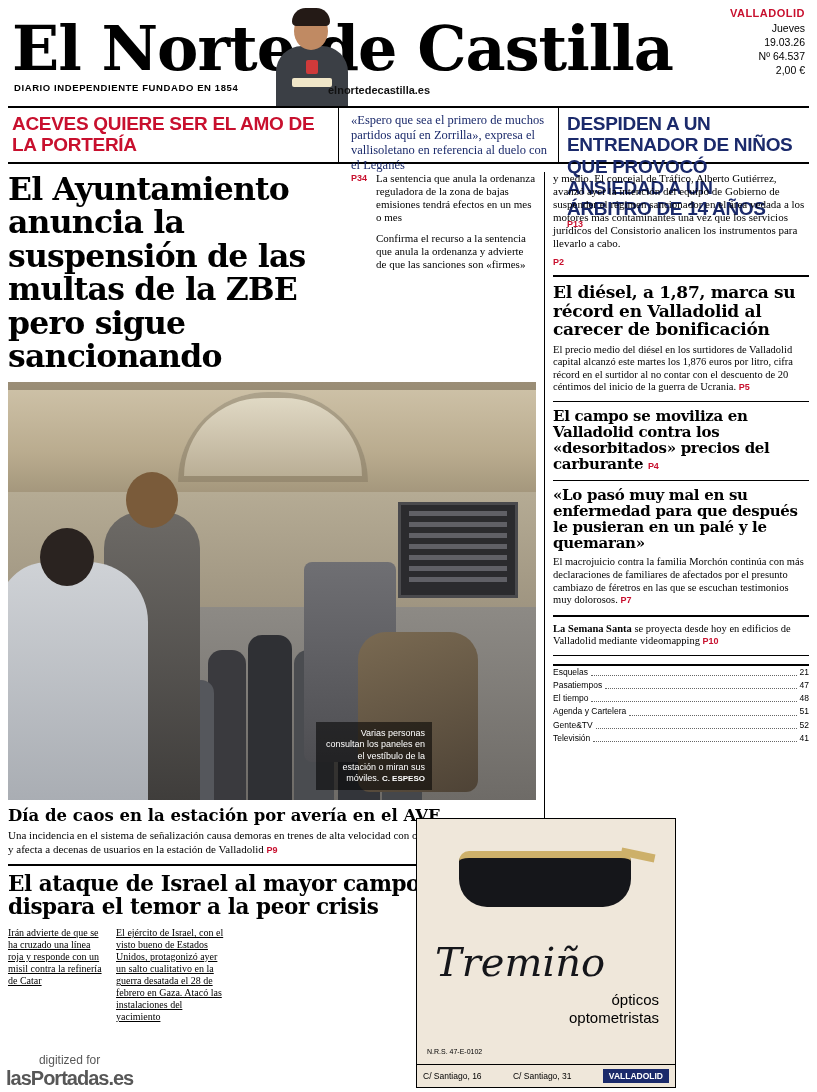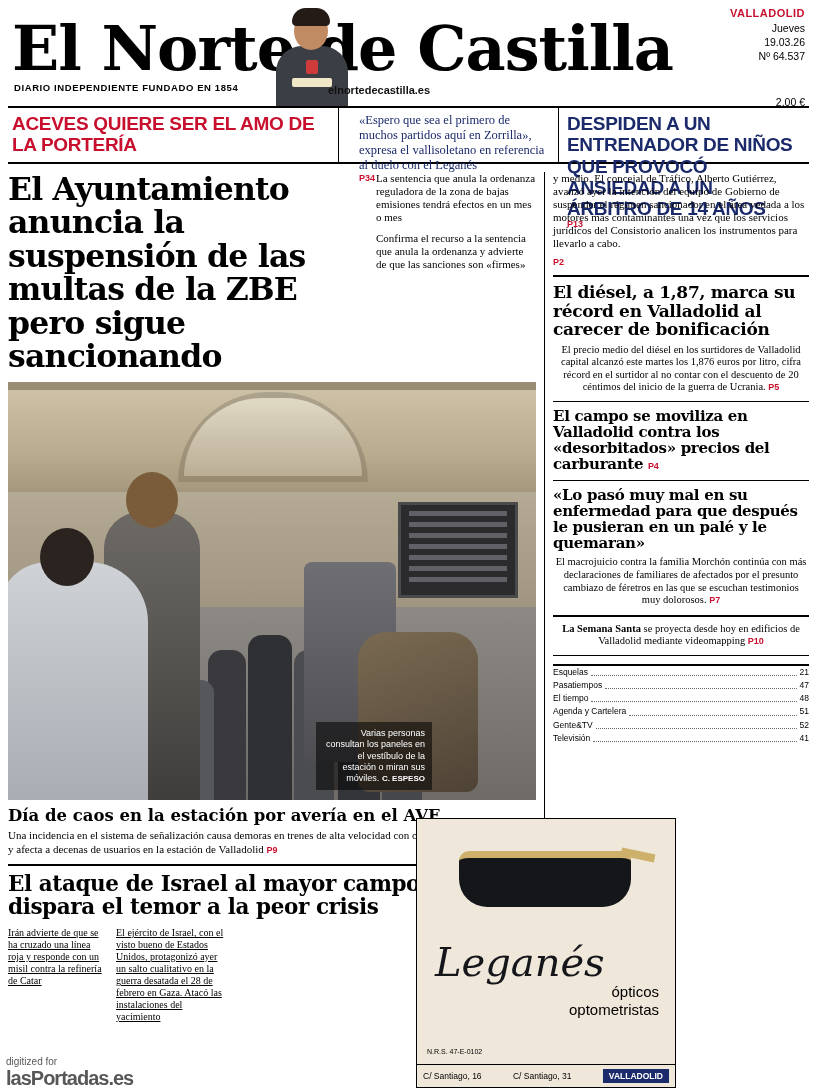--- a/index.html
+++ b/index.html
@@ -43,21 +43,21 @@
     color: #111;
   }
   .edition {
     position: absolute; right: 4px; top: 6px;
     text-align: right;
     font-family: "Liberation Sans", sans-serif;
     line-height: 1.35;
   }
   .edition .city { color: #c8102e; font-weight: bold; font-size: 11px; letter-spacing: .5px; }
   .edition .line { font-size: 10.5px; }
-  .edition .price { font-size: 10.5px; margin-top: 32px; }
+  .edition .price { font-size: 10.5px; }
 
   
   .portrait {
     position: absolute;
     left: 258px; top: 8px;
     width: 92px; height: 98px;
     overflow: hidden;
   }
   .portrait .head {
     position: absolute; left: 28px; top: 4px;
@@ -87,21 +87,21 @@
   
   .strip {
     border-top: 2px solid #000;
     border-bottom: 2px solid #000;
     display: flex;
     height: 58px;
     margin-top: 2px;
   }
   .strip .cell { padding: 5px 8px 4px 4px; }
   .strip .c1 { width: 330px; }
-  .strip .c2 { width: 220px; border-left: 1px solid #000; padding-left: 20px; }
+  .strip .c2 { width: 220px; border-left: 1px solid #000; padding-left: 12px; }
   .strip .c3 { width: 249px; border-left: 1px solid #000; padding-left: 8px; }
   .strip-head {
     font-family: "Liberation Sans", sans-serif;
     font-weight: bold;
     font-size: 19px;
     line-height: 1.12;
     color: #c8102e;
     letter-spacing: -0.3px;
   }
   .strip-head.dark { color: #1b2a6b; }
@@ -245,21 +245,21 @@
   .ad .temple {
     position: absolute; right: -4px; top: 6px; width: 34px; height: 8px;
     background: #cdb06a; transform: rotate(12deg);
   }
   .ad .brand {
     position: absolute; left: 18px; top: 120px;
     font-family: "DejaVu Serif", serif; font-style: italic;
     font-size: 40px; color: #15161a;
   }
   .ad .sub {
-    position: absolute; right: 16px; top: 164px; text-align: right;
+    position: absolute; right: 16px; top: 172px; text-align: right;
     font-family: "Liberation Sans", sans-serif; font-size: 15px; line-height: 1.2;
   }
   .ad .nrs {
     position: absolute; left: 10px; bottom: 32px;
     font-family: "Liberation Sans", sans-serif; font-size: 7px;
   }
   .ad .foot {
     position: absolute; left: 0; bottom: 0; width: 100%;
     border-top: 1px solid #000;
     display: flex; align-items: center; justify-content: space-between;
@@ -267,39 +267,39 @@
     padding: 4px 6px;
   }
   .ad .foot .city { background: #1b2a6b; color: #fff; font-weight: bold; padding: 2px 6px; }
 
   
   .rh {
     font-family: "DejaVu Serif", serif; font-weight: bold;
     font-size: 17px; line-height: 1.08; letter-spacing: -0.3px;
   }
   .rh.small { font-size: 15px; }
-  .rb { font-size: 10.5px; line-height: 1.2; margin-top: 5px; text-align: center; }
+  .rb { font-size: 10.5px; line-height: 1.2; margin-top: 5px; }
   .rb b { font-weight: bold; }
 
   
   .index { margin-top: 8px; border-top: 2px solid #000; padding-top: 0; }
   .index .row {
     display: flex; justify-content: space-between;
     font-family: "Liberation Sans", sans-serif;
     font-size: 8.5px; line-height: 1.55;
   }
   .index .dots { flex: 1; border-bottom: 1px dotted #666; margin: 0 3px 3px; }
 
   
   .watermark {
     position: absolute; left: 6px; bottom: 2px;
     font-family: "Liberation Sans", sans-serif;
     color: #3a3a3a; opacity: .85;
   }
-  .watermark .l1 { font-size: 10px; }
+  .watermark .l1 { font-size: 12px; text-align: center; }
   .watermark .l2 { font-size: 20px; font-weight: bold; letter-spacing: -1px; }
 </style>
 </head>
 <body>
 
 <div class="page">
 
   <div class="masthead">
     <div class="portrait">
       <div class="body"></div>
@@ -475,21 +475,21 @@
         </div>
       </div>
     </div>
   </div>
 
   <div class="ad">
     <div class="glasses">
       <div class="lens"></div>
       <div class="temple"></div>
     </div>
-    <div class="brand">Leganés</div>
+    <div class="brand">Tremiño</div>
     <div class="sub">
       <div>ópticos</div>
       <div>optometristas</div>
     </div>
     <div class="nrs">N.R.S. 47-E-0102</div>
     <div class="foot">
       <span>C/ Santiago, 16</span>
       <span>C/ Santiago, 31</span>
       <span class="city">VALLADOLID</span>
     </div>

